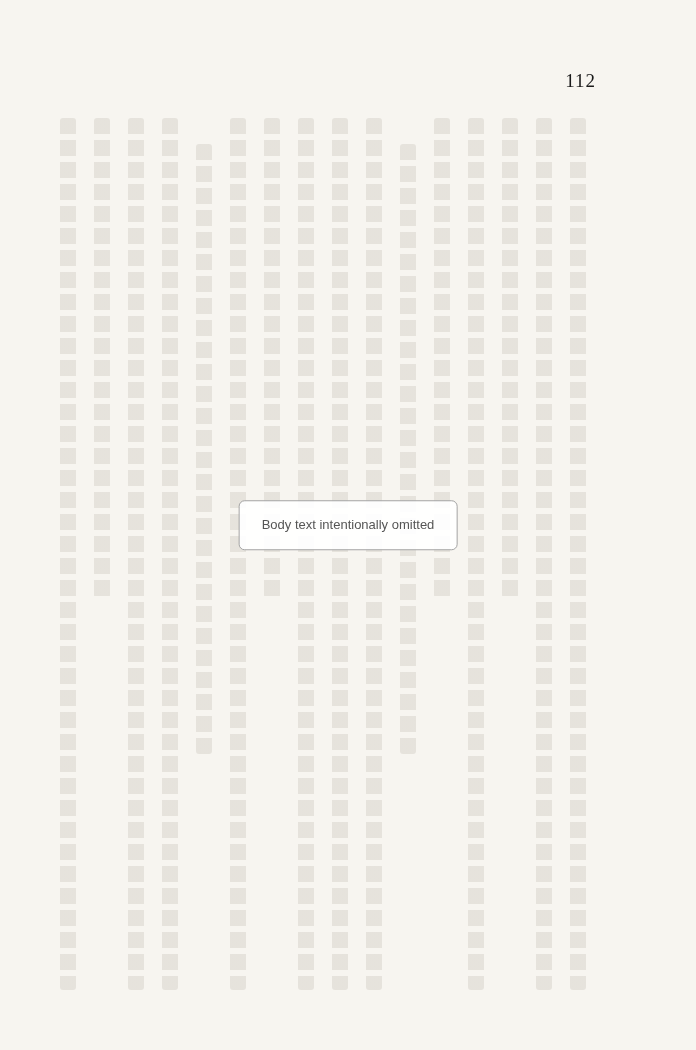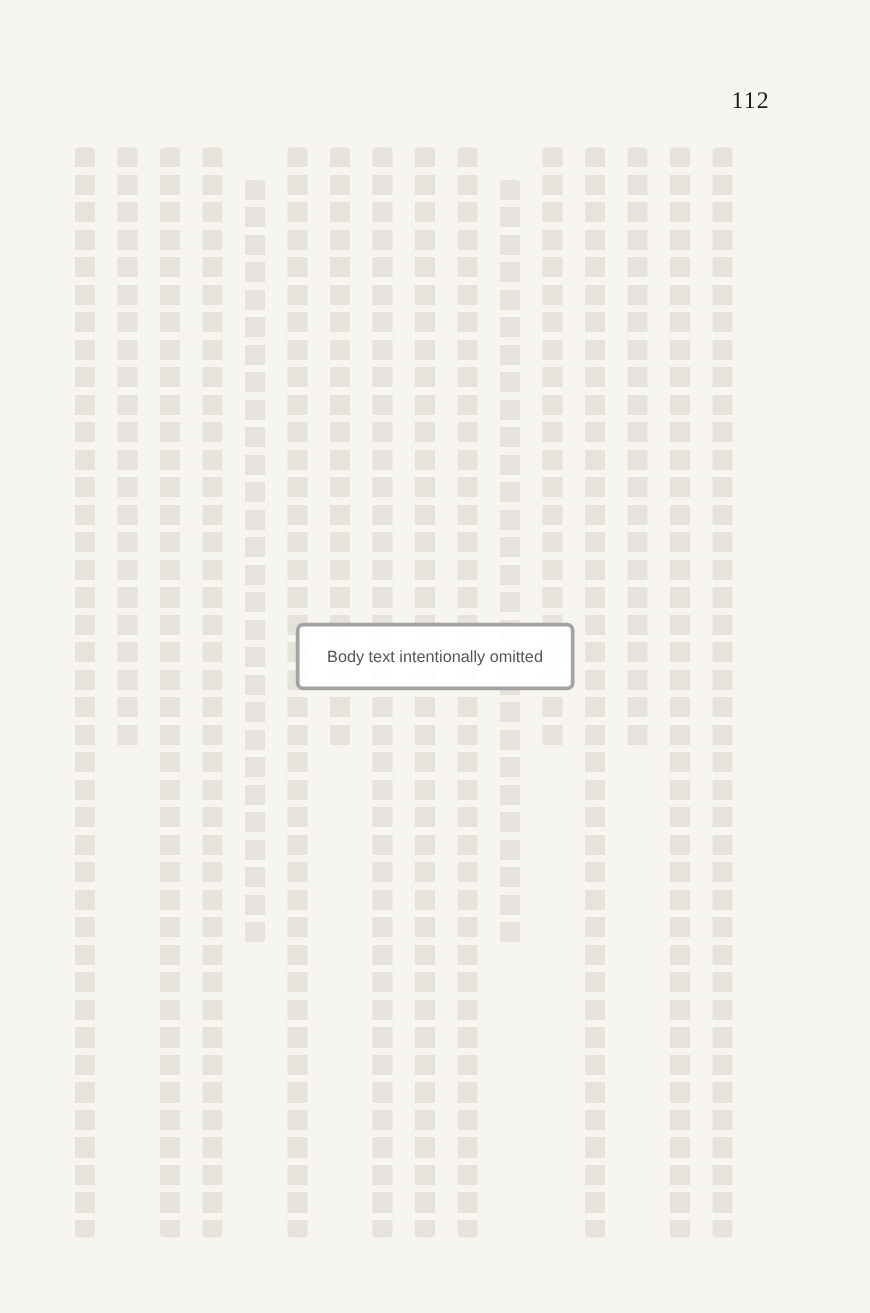--- a/index.html
+++ b/index.html
@@ -7,21 +7,21 @@
     width:696px;height:1050px;
     background:#f6f4ef;
     font-family:"Liberation Serif","DejaVu Serif",serif;
     position:relative;overflow:hidden;
   }
   .page{
     position:absolute;inset:0;
     background:#f7f5f0;
   }
   .page-number{
-    position:absolute;top:70px;right:80px;
+    position:absolute;top:70px;right:100px;
     font-size:19px;color:#1a1a1a;
     letter-spacing:1px;
   }
   .text-area{
     position:absolute;top:118px;right:110px;bottom:60px;left:60px;
     display:flex;flex-direction:row-reverse;
     gap:18px;
   }
   .column{
     width:20px;
@@ -31,21 +31,21 @@
       #d8d4cc 0px,#d8d4cc 16px,
       transparent 16px,transparent 22px);
     opacity:.55;
   }
   .column.short{height:55%;}
   .column.indent{margin-top:26px;height:70%;}
   .omitted-note{
     position:absolute;left:50%;top:50%;
     transform:translate(-50%,-50%);
     background:rgba(255,255,255,.92);
-    border:3px solid #a3a3a3;border-radius:6px;
+    border:1px solid #a3a3a3;border-radius:6px;
     padding:14px 22px;font-size:13px;color:#555;
     font-family:"Liberation Sans",sans-serif;
     max-width:320px;text-align:center;line-height:1.5;
   }
 </style>
 </head>
 <body>
 
 <div class="page">
   <div class="page-number">112</div>

